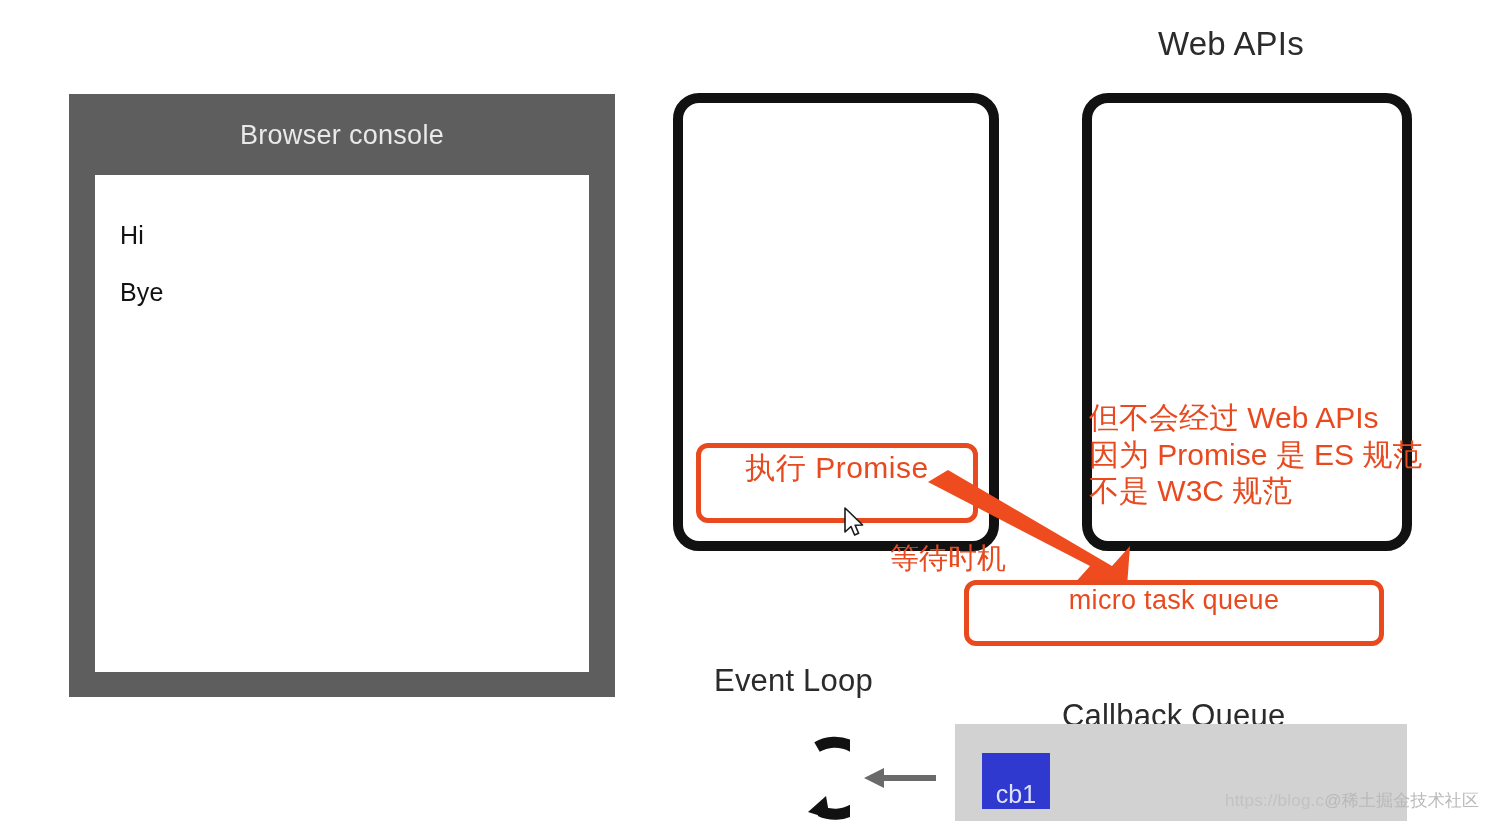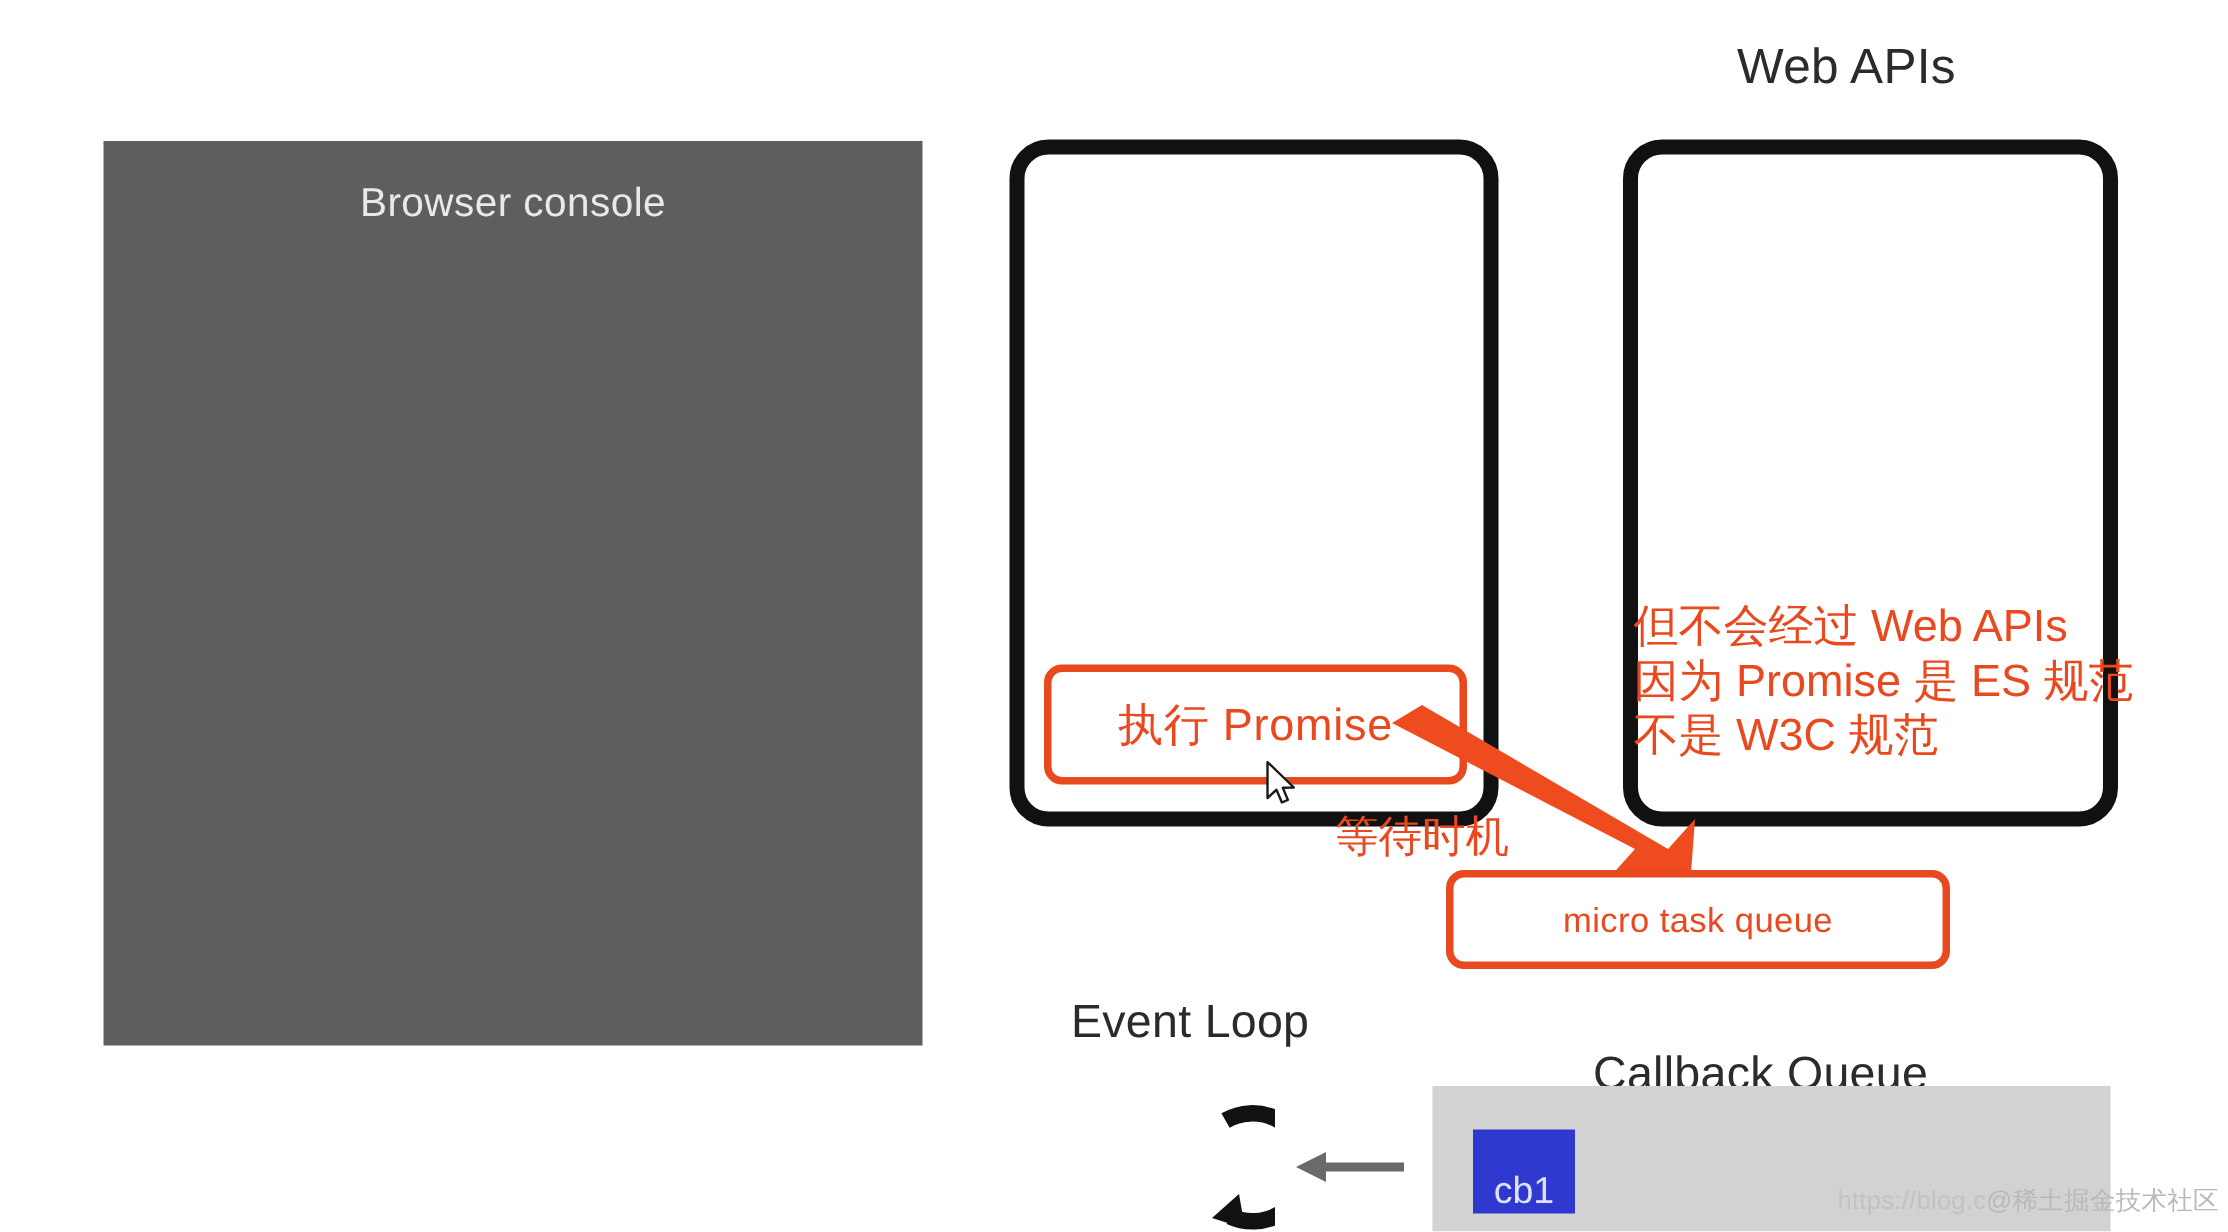--- a/index.html
+++ b/index.html
@@ -53,30 +53,30 @@
   }
   .box-callstack { left: 673px; top: 93px; width: 326px; height: 458px; }
   .box-webapis   { left: 1082px; top: 93px; width: 330px; height: 458px; }
 
   
   .orange-box {
     position: absolute;
     border: 5px solid #e8491e;
     border-radius: 12px;
     background: #ffffff;
-    display: flex; align-items: center; justify-content: center;
+    display: flex; justify-content: center;
     color: #e8491e;
   }
   .box-exec-promise {
     left: 696px; top: 443px; width: 282px; height: 80px;
     font-size: 30px; letter-spacing: .5px;
   }
   .box-microtask {
-    left: 964px; top: 580px; width: 336px; height: 66px;
-    font-size: 23px; letter-spacing: .3px;
+    left: 964px; top: 580px; width: 420px; height: 66px;
+    font-size: 27px; letter-spacing: .3px;
   }
 
   
   .orange-note {
     position: absolute; color: #e8491e; white-space: pre; line-height: 1.22;
   }
   .note-webapi {
     left: 1089px; top: 400px; font-size: 30px;
   }
   .note-wait {
@@ -125,20 +125,24 @@
   }
   .watermark .wm-handle { color: #b9b9b9; }
 </style>
 </head>
 <body>
 
 <div id="stage">
 
   <div class="console-panel">
     <div class="console-title">Browser console</div>
+    <div class="console-body">
+      <div class="console-line l0">Hi</div>
+      <div class="console-line l1">Bye</div>
+    </div>
   </div>
 
   <div class="section-label lbl-webapis">Web APIs</div>
   <div class="section-label lbl-eventloop">Event Loop</div>
   <div class="section-label lbl-callbackq">Callback Queue</div>
 
   <div class="big-box box-callstack"></div>
   <div class="big-box box-webapis"></div>
 
   <div class="orange-note note-webapi">但不会经过 Web APIs

